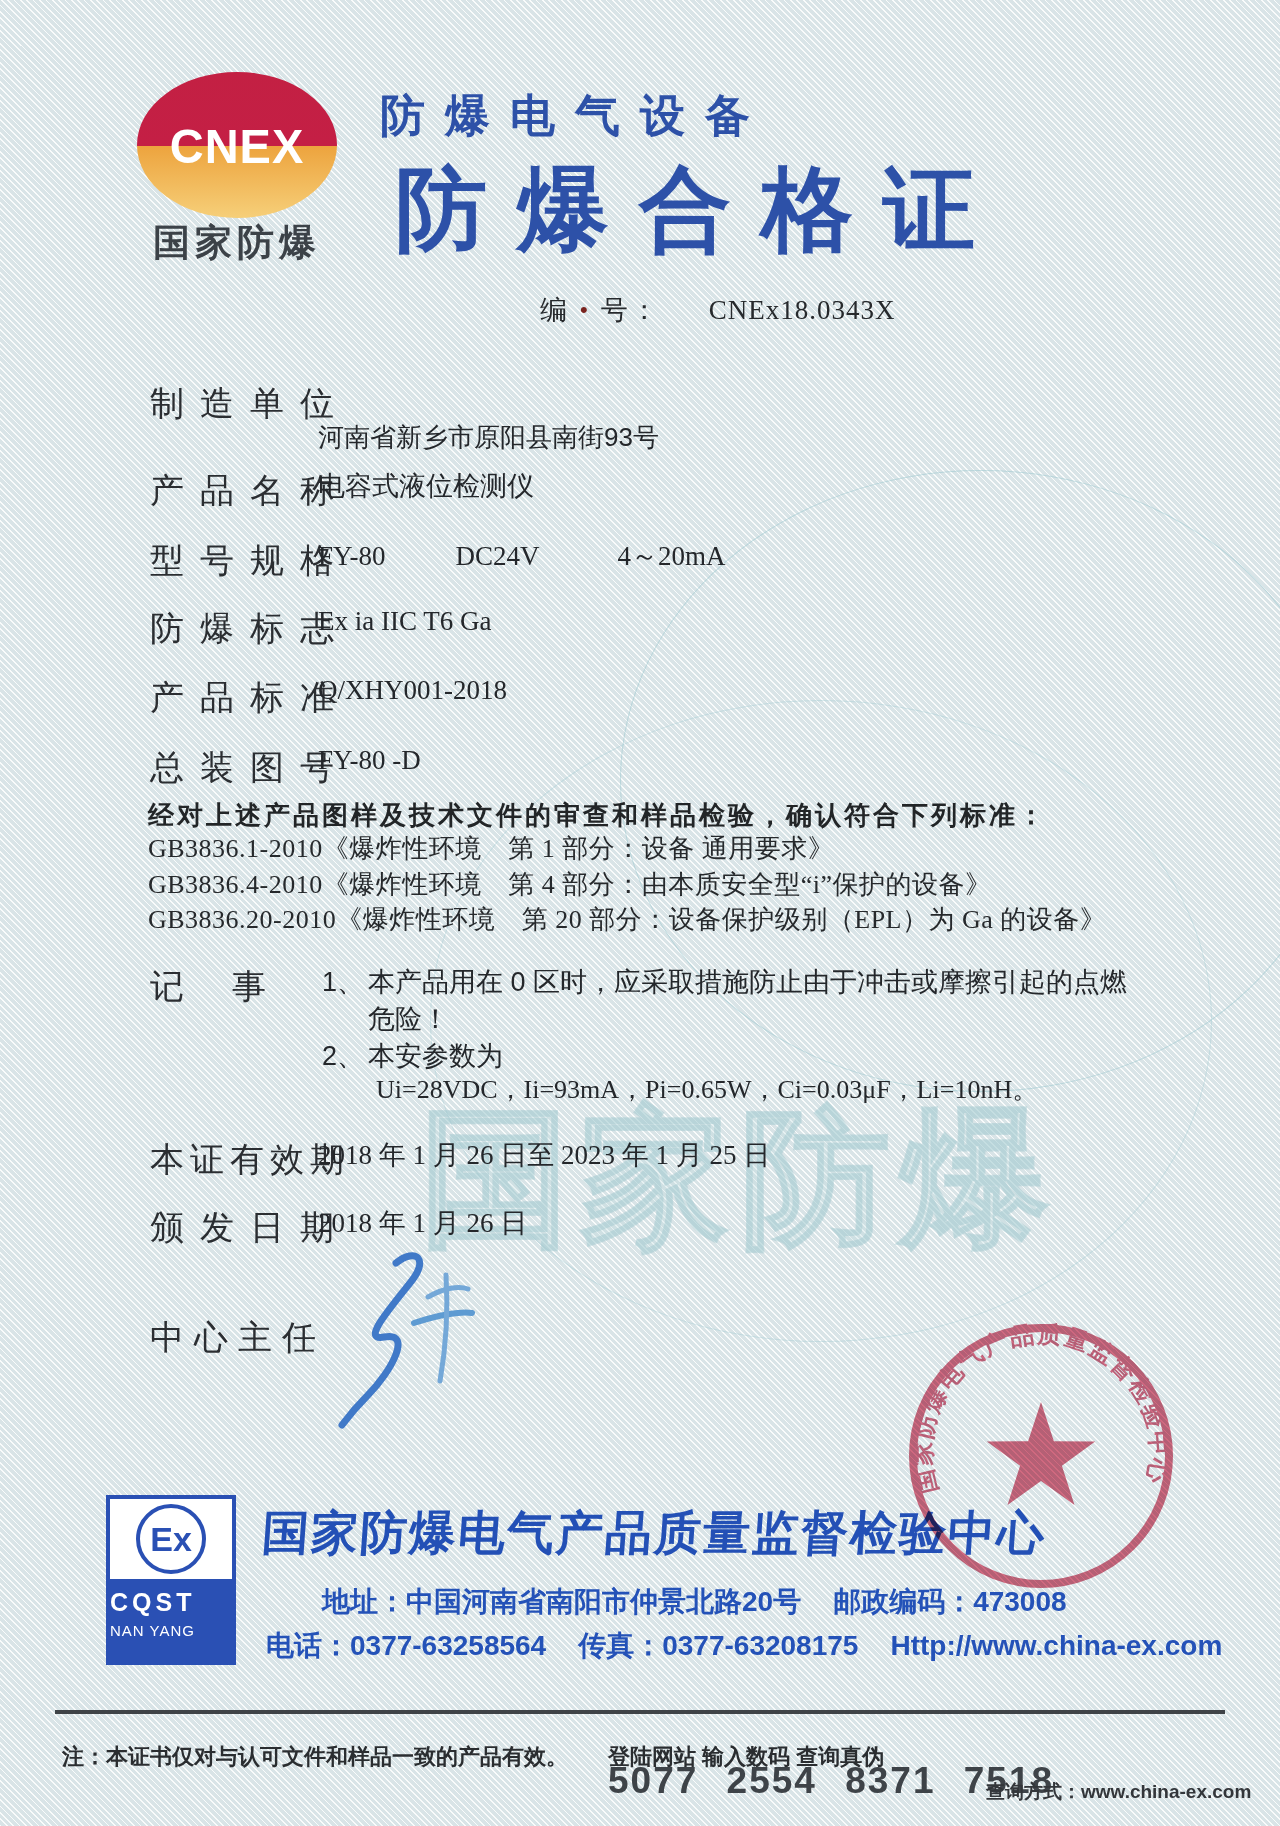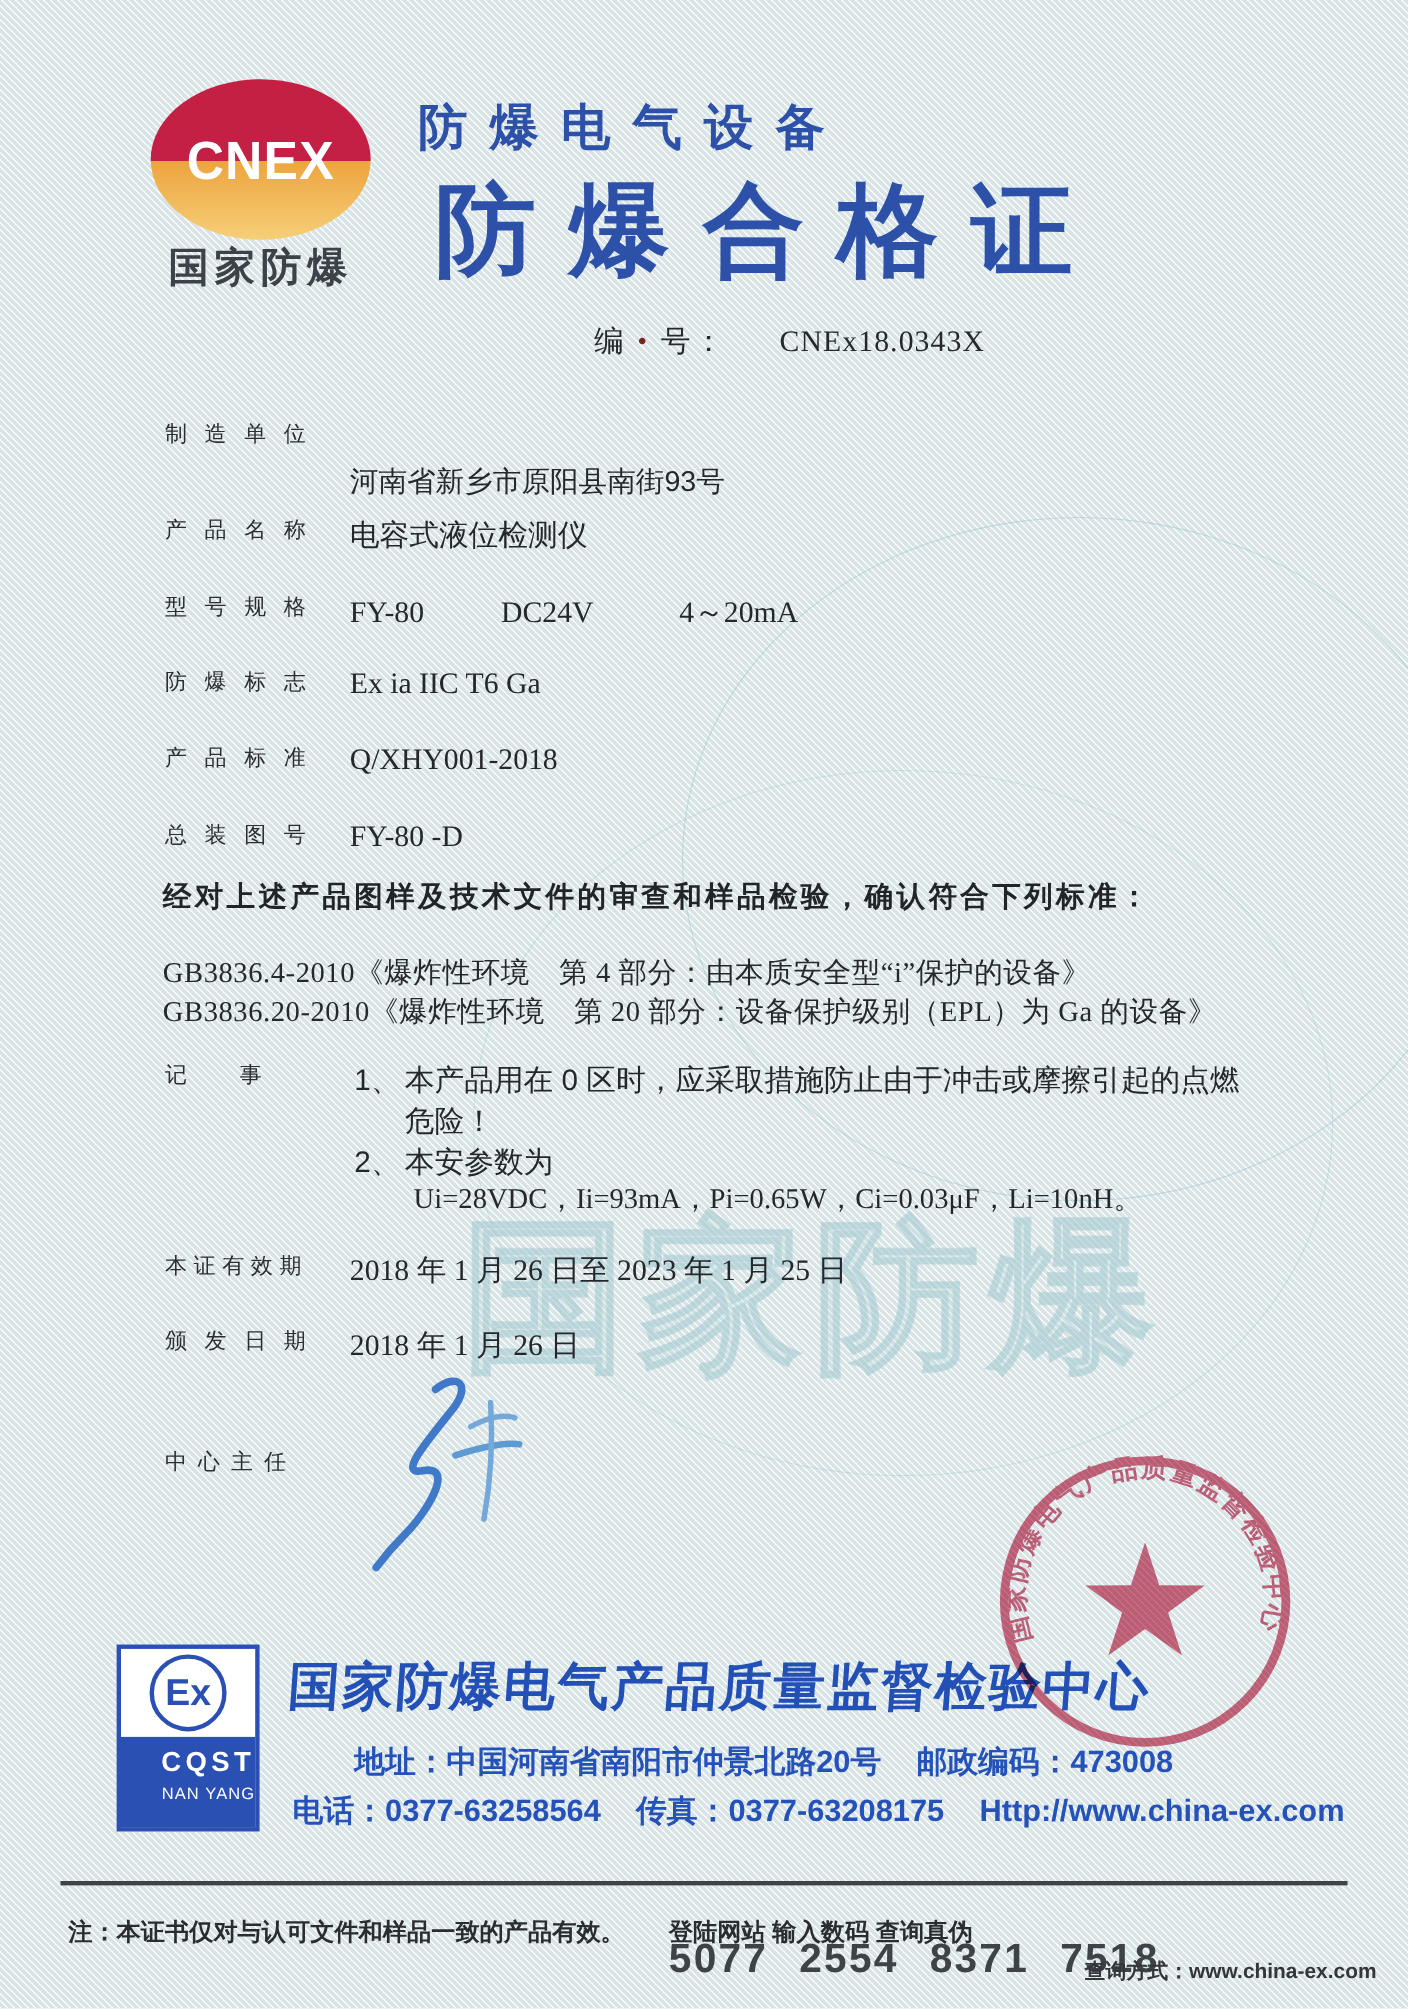--- a/index.html
+++ b/index.html
@@ -33,21 +33,21 @@
   
   .doc-type{position:absolute;left:380px;top:86px;width:590px;text-align:left;
     font-size:45px;font-weight:bold;color:#2d51a8;letter-spacing:20px;white-space:nowrap;}
   .doc-title{position:absolute;left:392px;top:148px;width:616px;text-align:center;
     font-size:92px;font-weight:bold;color:#2d51a8;letter-spacing:30px;white-space:nowrap;}
   .cert-number{position:absolute;left:540px;top:292px;font-size:27px;color:#26292c;letter-spacing:3px;white-space:nowrap;}
   .cert-number .bullet{color:#7a241f;font-size:22px;margin:0 10px;vertical-align:2px;}
   .cert-number .num-val{margin-left:48px;letter-spacing:1px;}
 
   
-  .lbl{position:absolute;left:150px;font-size:20px;color:#2b2e32;letter-spacing:16px;white-space:nowrap;}
+  .lbl{position:absolute;left:150px;font-size:34px;color:#2b2e32;letter-spacing:16px;white-space:nowrap;}
   .lbl5{letter-spacing:6px;}
   .lblnote{letter-spacing:48px;}
   .val{position:absolute;left:318px;font-size:27px;color:#24272b;white-space:nowrap;}
   .gap1{margin-right:70px;} .gap2{margin-right:78px;}
 
   .statement{position:absolute;left:148px;top:798px;font-size:26px;font-weight:700;
     color:#222527;letter-spacing:3px;white-space:nowrap;}
   .gb{position:absolute;left:148px;font-size:26px;color:#26292c;letter-spacing:.5px;white-space:nowrap;}
 
   .note-no{position:absolute;left:322px;font-size:27px;color:#24272b;}
@@ -57,21 +57,21 @@
   
   .signature{position:absolute;left:318px;top:1245px;}
 
   
   .ex-badge{position:absolute;left:106px;top:1495px;width:130px;height:170px;
     border:4px solid #2a50b4;background:#fff;box-sizing:border-box;}
   .ex-circle{width:70px;height:70px;border:4px solid #2a50b4;border-radius:50%;
     margin:5px auto 0;display:flex;align-items:center;justify-content:center;
     font-size:34px;font-weight:bold;color:#2a50b4;box-sizing:border-box;}
   .ex-bottom{position:absolute;left:0;right:0;bottom:0;height:82px;background:#2a50b4;
-    color:#fff;text-align:right;}
+    color:#fff;text-align:left;}
   .cqst{font-size:25px;letter-spacing:4px;margin-top:9px;font-weight:600;}
   .nanyang{font-size:15px;letter-spacing:1px;margin-top:5px;}
 
   .org-name{position:absolute;left:262px;top:1502px;width:800px;font-size:47px;font-weight:bold;
     color:#2350b6;letter-spacing:2px;transform:skewX(-4deg);white-space:nowrap;}
   .org-line{position:absolute;font-size:28px;font-weight:bold;color:#2452b8;white-space:nowrap;}
   .org-address{left:322px;top:1583px;}
   .org-phone{left:266px;top:1627px;}
   .org-line .seg{margin-right:32px;}
 
@@ -121,20 +121,21 @@
   <div class="lbl" style="top:606px">防爆标志</div>
   <div class="val serif" style="top:606px">Ex ia IIC T6 Ga</div>
 
   <div class="lbl" style="top:675px">产品标准</div>
   <div class="val serif" style="top:675px">Q/XHY001-2018</div>
 
   <div class="lbl" style="top:745px">总装图号</div>
   <div class="val serif" style="top:745px">FY-80 -D</div>
 
   <div class="statement">经对上述产品图样及技术文件的审查和样品检验，确认符合下列标准：</div>
+  <div class="gb serif" style="top:831px">GB3836.1-2010《爆炸性环境　第 1 部分：设备 通用要求》</div>
   <div class="gb serif" style="top:867px">GB3836.4-2010《爆炸性环境　第 4 部分：由本质安全型“i”保护的设备》</div>
   <div class="gb serif" style="top:902px">GB3836.20-2010《爆炸性环境　第 20 部分：设备保护级别（EPL）为 Ga 的设备》</div>
 
   <div class="lbl lblnote" style="top:964px">记事</div>
   <div class="note-no" style="top:964px">1、</div>
   <div class="note-text" style="top:964px">本产品用在 0 区时，应采取措施防止由于冲击或摩擦引起的点燃</div>
   <div class="note-text" style="top:1001px">危险！</div>
   <div class="note-no" style="top:1038px">2、</div>
   <div class="note-text" style="top:1038px">本安参数为</div>
   <div class="note-params serif" style="top:1072px">Ui=28VDC，Ii=93mA，Pi=0.65W，Ci=0.03μF，Li=10nH。</div>

